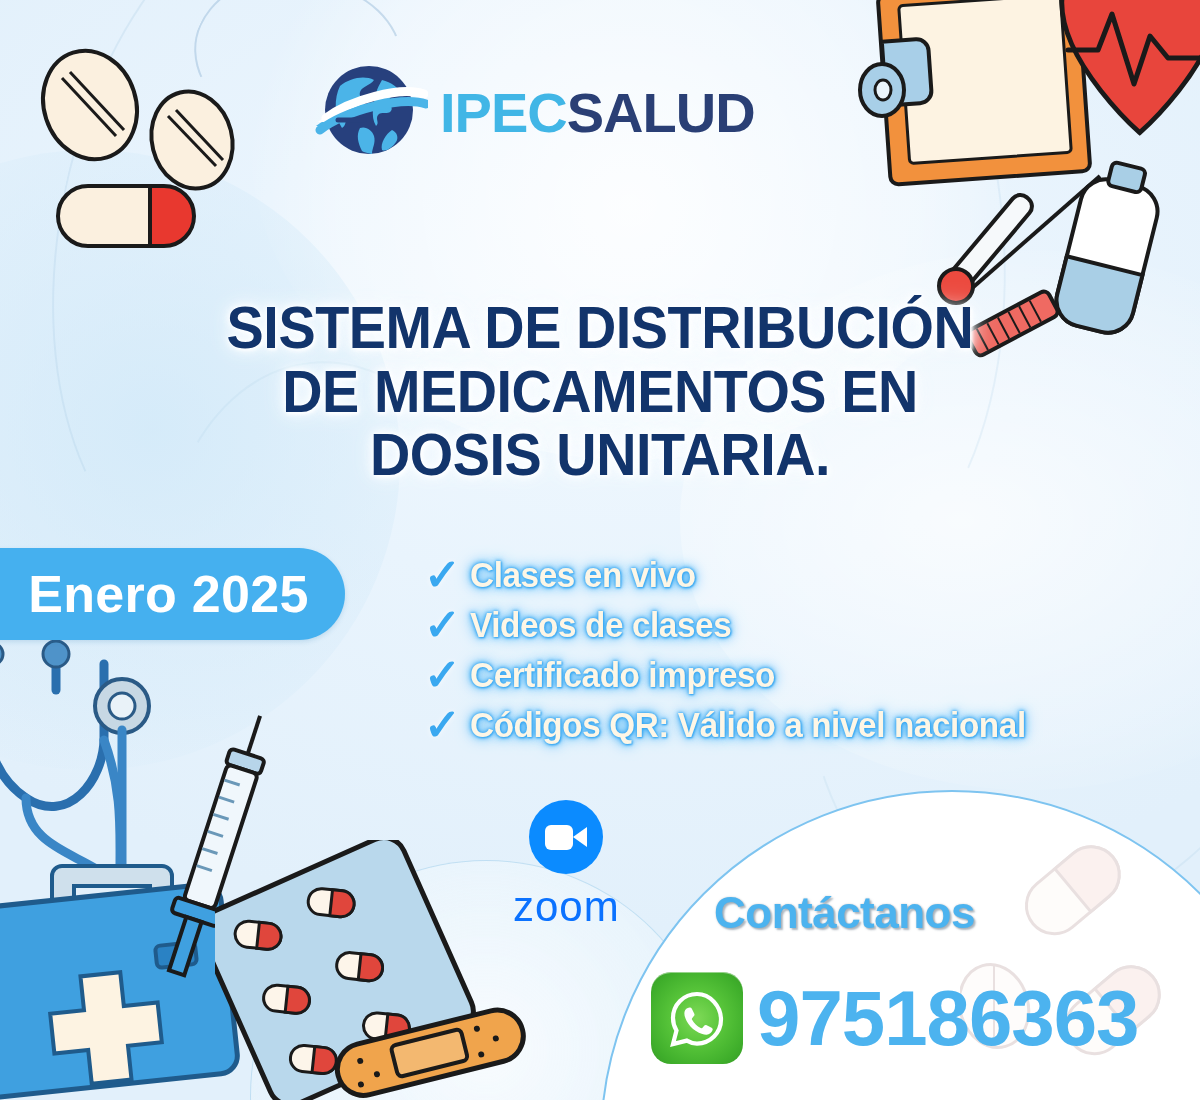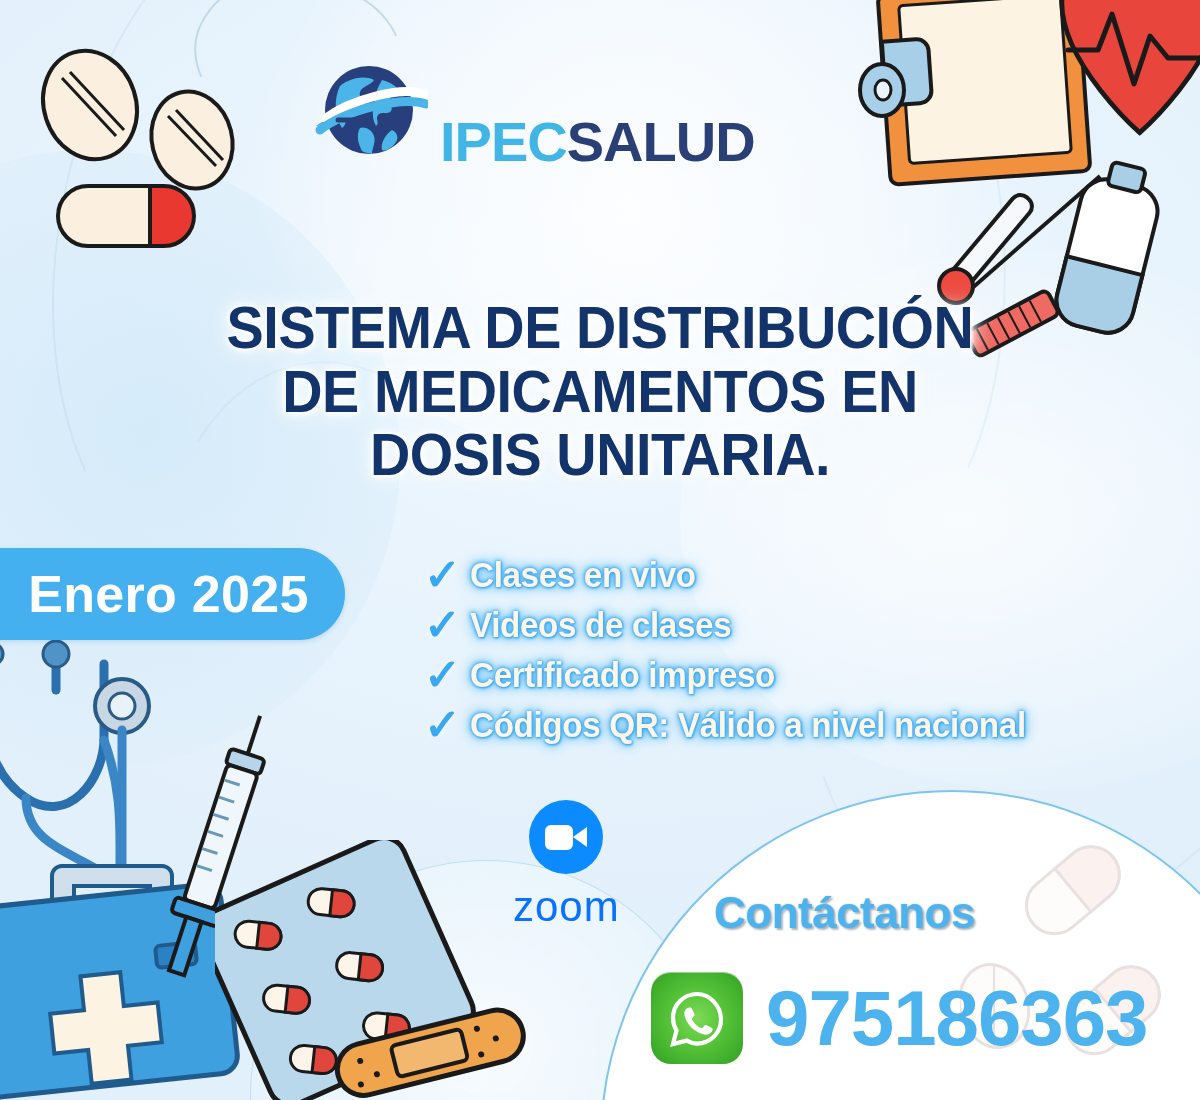--- a/index.html
+++ b/index.html
@@ -63,21 +63,21 @@
     width:470px;height:470px;
     left:250px;top:860px;
     border-radius:50%;
     background:radial-gradient(circle at 50% 40%, rgba(255,255,255,.75) 0%, rgba(236,247,253,.45) 62%, rgba(236,247,253,0) 80%);
     border:1px solid rgba(160,205,235,.55);
   }
 
   
   .logo-wrap{
     position:absolute;left:310px;top:52px;
-    display:flex;align-items:flex-end;gap:12px;
+    display:flex;align-items:center;gap:12px;
   }
   .globe{position:relative;width:118px;height:118px;flex:0 0 auto;}
   .logo-text{display:flex;flex-direction:column;align-items:center;margin-top:4px;}
   .logo-main{
     font-size:56px;font-weight:bold;letter-spacing:-1px;line-height:1;
     white-space:nowrap;
   }
   .logo-ipec{color:#41b6e6;}
   .logo-salud{color:#2a3f75;}
   .logo-sub{
@@ -169,21 +169,21 @@
   }
 
   
   .contact-title{
     position:absolute;left:714px;top:888px;
     color:#4cb3ef;font-size:44px;font-weight:bold;letter-spacing:-.5px;
     text-shadow:2px 2px 2px rgba(110,125,140,.55), 0 0 2px rgba(110,125,140,.4);
   }
   .contact-row{
     position:absolute;left:651px;top:972px;
-    display:flex;align-items:center;gap:23px;
+    display:flex;align-items:center;gap:14px;
   }
   .wa-icon{
     width:92px;height:92px;border-radius:20px;
     background:
       radial-gradient(circle at 50% 50%, #7ed957 0%, #58c53a 40%, #3fae2b 78%, #379b26 100%);
     display:flex;align-items:center;justify-content:center;
     flex:0 0 auto;
     box-shadow:inset 0 1px 0 rgba(255,255,255,.45);
   }
   .phone-num{

